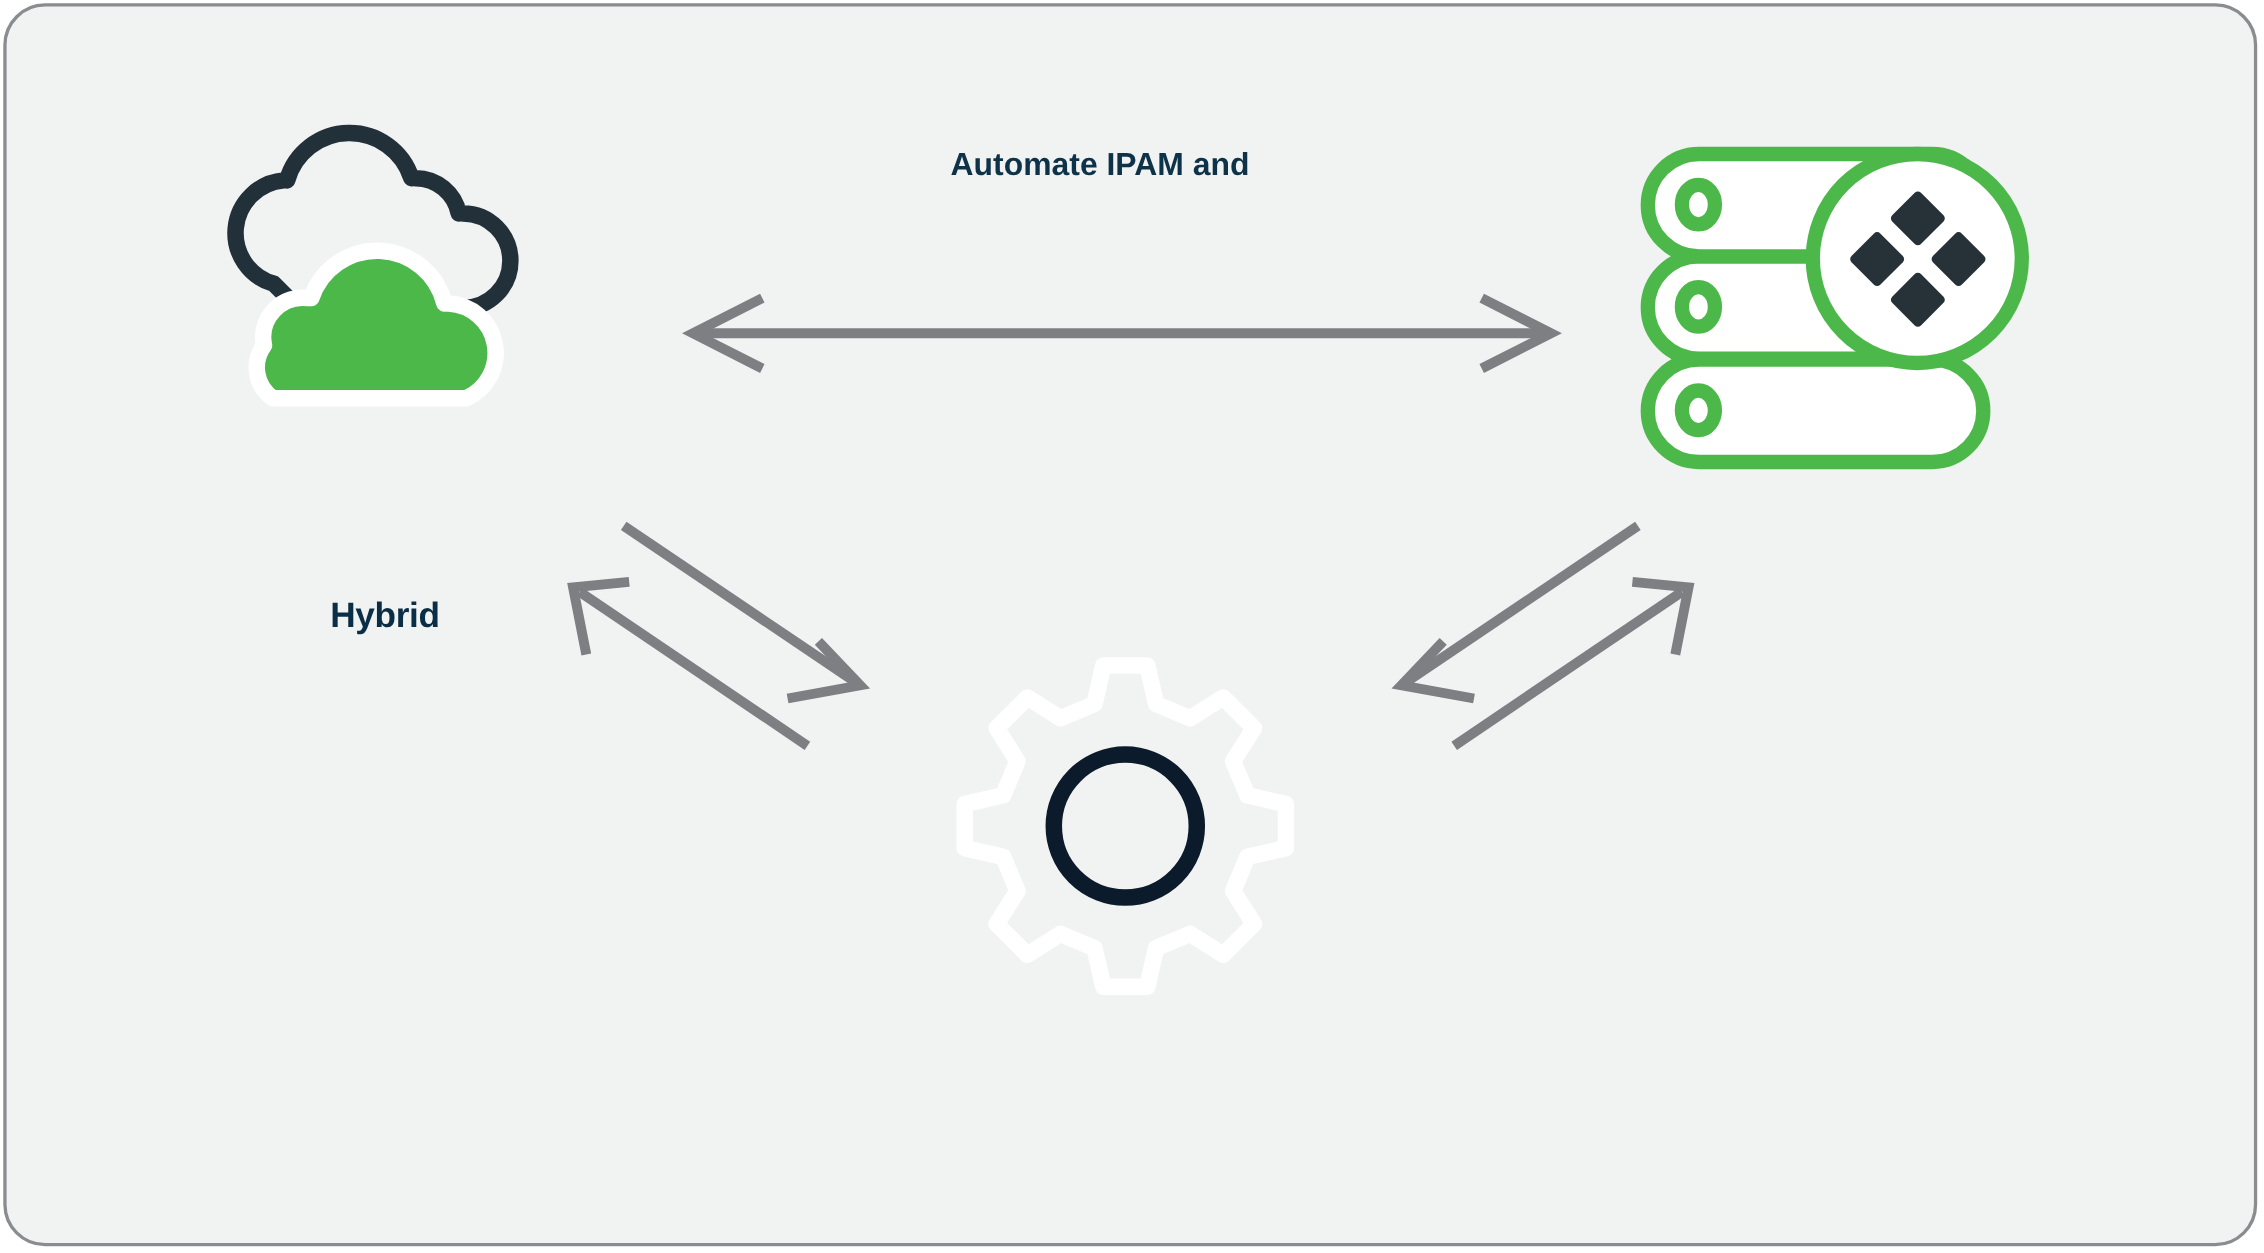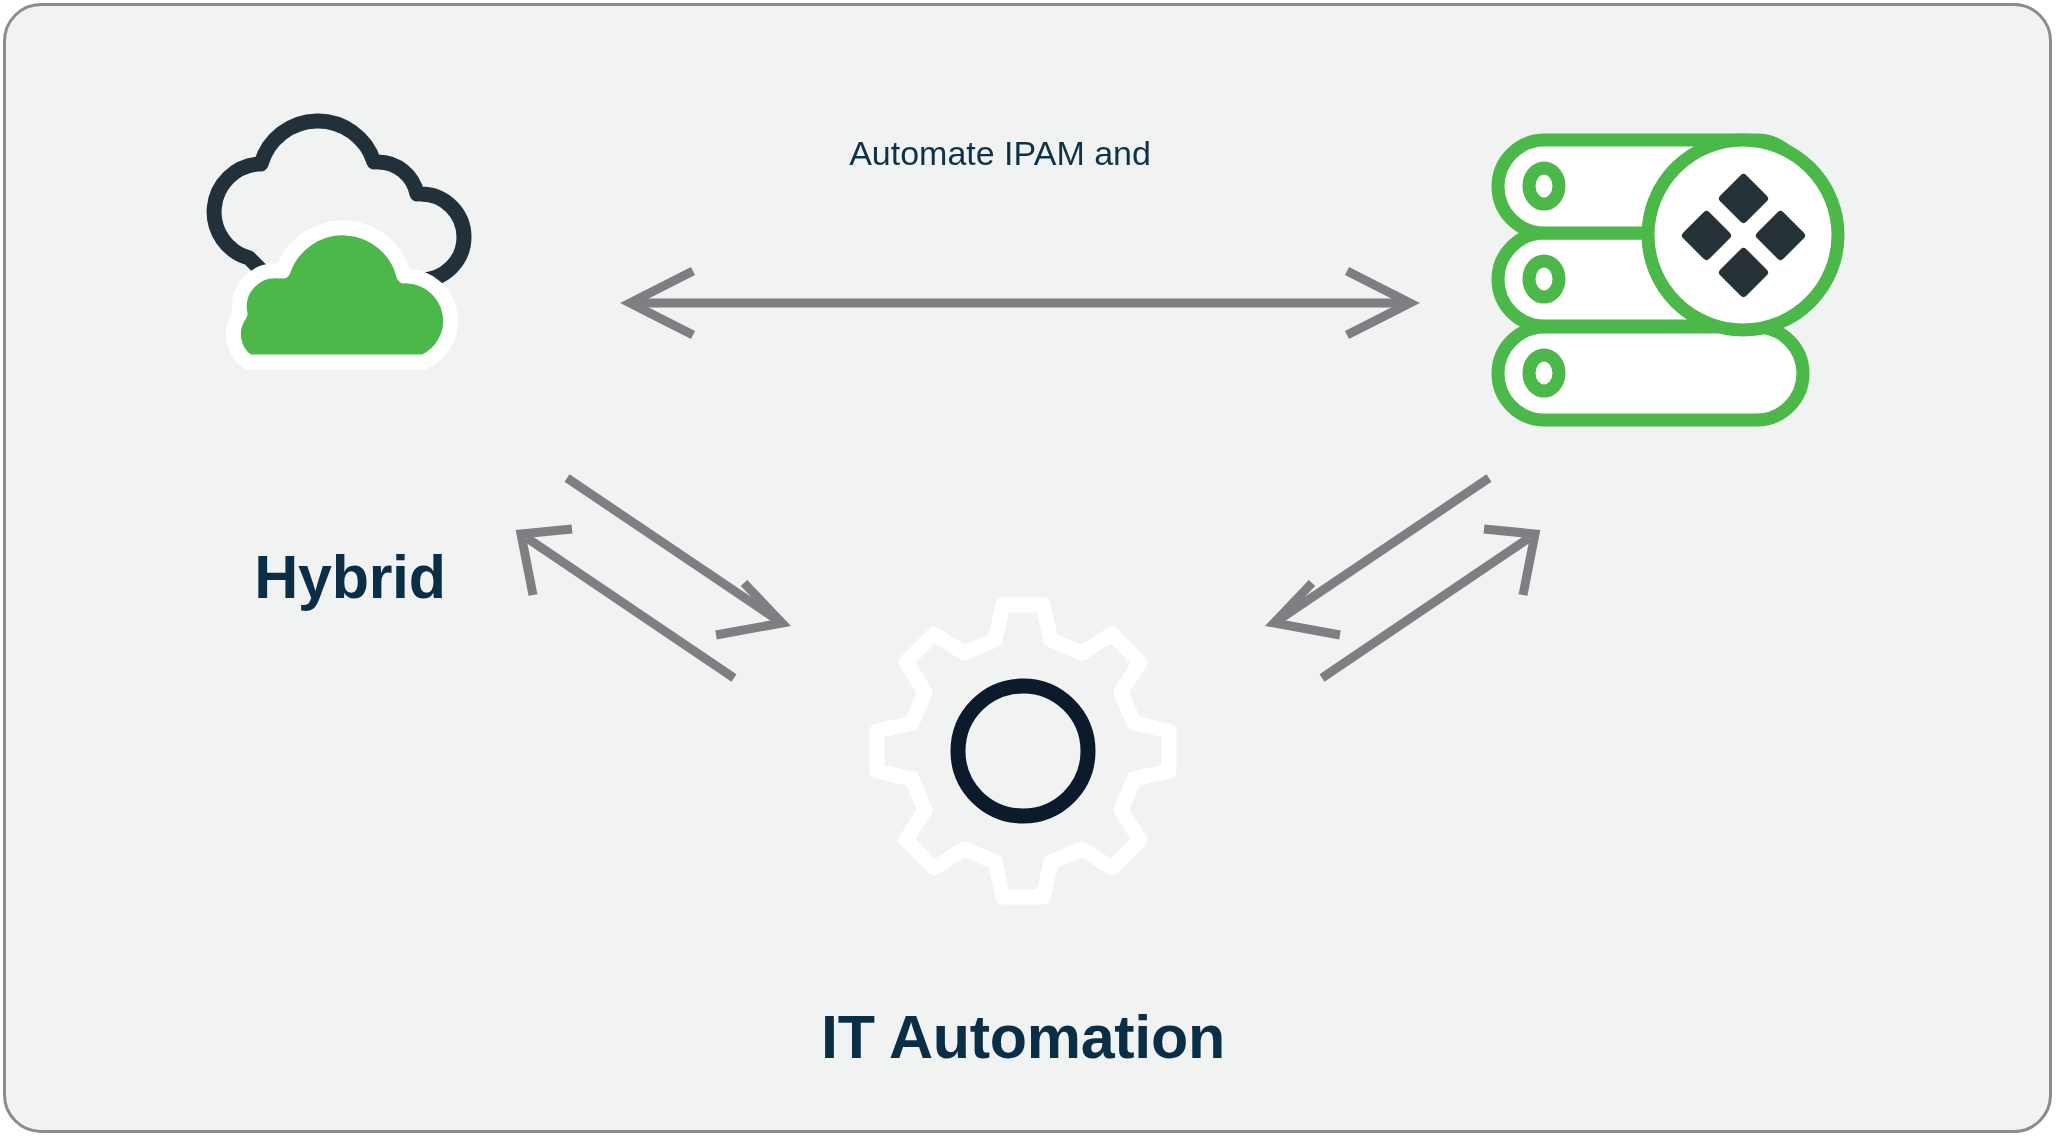--- a/index.html
+++ b/index.html
@@ -56,33 +56,33 @@
     width: 100%;
     height: 100%;
     overflow: visible;
   }
 
   
   .node-label {
     position: absolute;
     color: #0A2E45;
     font-weight: bold;
-    font-size: 61px;
+    font-size: 32px;
     line-height: 1.22;
     text-align: center;
     letter-spacing: -0.3px;
   }
   #label-cloud  { left: 90px;  top: 540px;  width: 520px; }
   #label-gear   { left: 763px; top: 1000px; width: 520px; }
 
   .flow-label {
     position: absolute;
     color: #0E3349;
-    font-weight: normal;
-    font-size: 34px;
+    font-weight: bold;
+    font-size: 29px;
     line-height: 1.22;
     text-align: center;
     letter-spacing: 0px;
   }
   #label-flow { left: 680px; top: 133px; width: 640px; }
 
   .lbl-line { display: block; }
 
   
   #arrows { pointer-events: none; }
@@ -192,20 +192,19 @@
                L 307 175 L 320 206 L 355 214 L 355 254 L 320 262 L 307 293
                L 326 323 L 298 351 L 268 332 L 237 345 L 229 380 L 189 380
                L 181 345 L 150 332 L 120 351 L 92 323 L 111 293 L 98 262
                L 63 254 L 63 214 L 98 206 L 111 175 L 92 145 L 120 117
                L 150 136 L 181 123 Z"></path>
       <circle cx="209" cy="234" r="65" fill="none" stroke="#0B1B2B" stroke-width="15"></circle>
     </svg>
   </div>
 
   <div class="node-label" id="label-gear">
-    <span class="lbl-line">IT Automation</span>
   </div>
 
   <div class="flow-label" id="label-flow">
     <span class="lbl-line">Automate IPAM and</span>
   </div>
 
 </div>
 
 </body></html>

